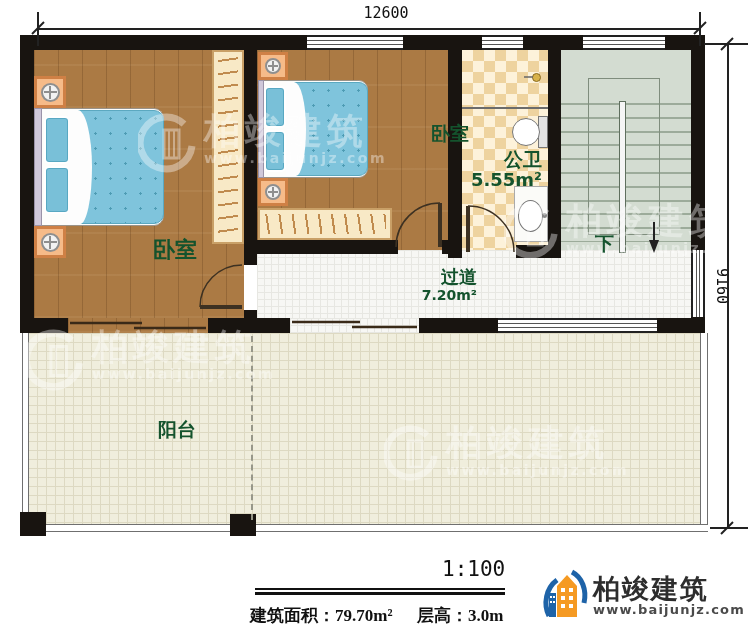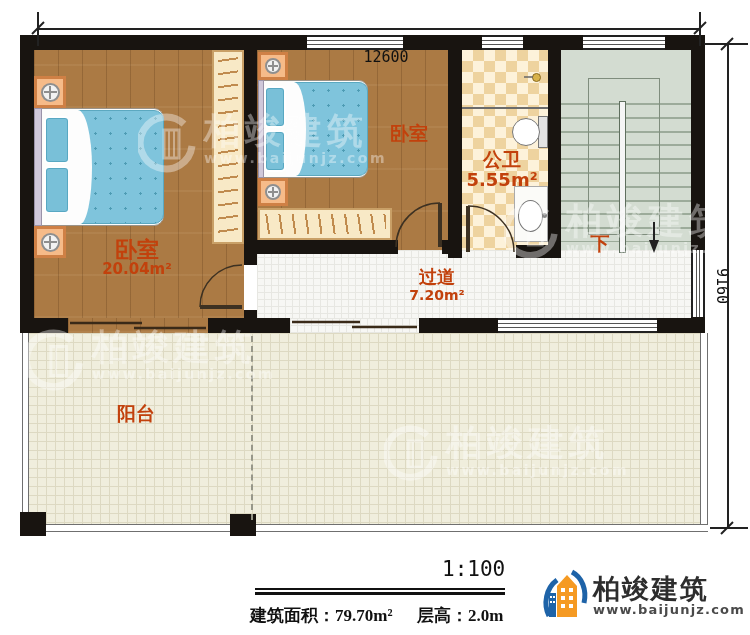--- a/index.html
+++ b/index.html
@@ -49,21 +49,21 @@
   
   .toilet-tank{position:absolute;background:#e3e3e3;border:1.5px solid #777;box-sizing:border-box;}
   .toilet-bowl{position:absolute;background:#fff;border:1.5px solid #777;border-radius:50%;box-sizing:border-box;}
   .counter{position:absolute;background:#fbfbf8;border:1.5px solid #aaa;box-sizing:border-box;}
   .basin{position:absolute;background:#fff;border:1.5px solid #777;border-radius:50%;box-sizing:border-box;}
   
   .stair-outline{position:absolute;border:1.5px solid #7f8d7d;box-sizing:border-box;}
   .stair-steps{position:absolute;background:repeating-linear-gradient(180deg,#9cab9a 0 2px,transparent 2px 13.8px);}
   .stair-rail{position:absolute;background:#f5f5f5;border:1.5px solid #5f6f5e;box-sizing:border-box;}
   
-  .rlabel{position:absolute;text-align:center;color:#c2410c;}
+  .rlabel{position:absolute;text-align:right;color:#14532d;}
   .rname{font-weight:bold;line-height:1.05;}
   .rarea{font-weight:bold;line-height:1.15;}
   .dim{position:absolute;font-family:"DejaVu Sans Mono",monospace;font-size:15px;color:#111;text-align:center;}
   .dimline{position:absolute;background:#222;}
   
   .wm{position:absolute;display:flex;align-items:flex-start;opacity:.38;pointer-events:none;color:#fff;}
   .wm-cn{font-size:36px;font-weight:bold;letter-spacing:5px;line-height:1.05;white-space:nowrap;}
   .wm-url{font-size:14px;font-weight:bold;letter-spacing:2.5px;white-space:nowrap;}
   
   .title-cn{position:absolute;font-size:33px;font-weight:bold;letter-spacing:3px;color:#111;}
@@ -202,41 +202,40 @@
         <line x1="31" y1="18" x2="31" y2="46" stroke="#fff" stroke-width="2"></line>
       </svg>
     <div style="margin-left:6px;">
       <div class="wm-cn">柏竣建筑</div>
       <div class="wm-url">www.baijunjz.com</div>
     </div>
   </div>
 
   <div class="rlabel" style="left:77px;top:238px;width:120px;">
     <div class="rname" style="font-size:22px;">卧室</div>
-    <div class="rarea" style="font-size:15px;">20.04m²</div>
   </div>
   <div class="rlabel" style="left:349px;top:124px;width:120px;">
     <div class="rname" style="font-size:19px;">卧室</div>
   </div>
   <div class="rlabel" style="left:462px;top:150px;width:80px;">
     <div class="rname" style="font-size:19px;">公卫</div>
     <div class="rarea" style="font-size:18px;">5.55m²</div>
   </div>
   <div class="rlabel" style="left:397px;top:268px;width:80px;">
     <div class="rname" style="font-size:18px;">过道</div>
     <div class="rarea" style="font-size:14px;">7.20m²</div>
   </div>
   <div class="rlabel" style="left:586px;top:234px;width:28px;">
     <div class="rname" style="font-size:19px;">下</div>
   </div>
-  <div class="rlabel" style="left:76px;top:404px;width:120px;">
+  <div class="rlabel" style="left:76px;top:420px;width:120px;">
     <div class="rname" style="font-size:19px;">阳台</div>
   </div>
 
-  <div class="dim" style="left:346px;top:4px;width:80px;margin-top:44px;">12600</div>
+  <div class="dim" style="left:346px;top:4px;width:80px;">12600</div>
   <div class="dimline" style="left:38px;top:28px;width:662px;height:1.5px;"></div>
   <div class="dimline" style="left:37px;top:12px;width:1.5px;height:34px;"></div>
   <div class="dimline" style="left:699px;top:12px;width:1.5px;height:34px;"></div>
   <div class="dim" style="left:702px;top:266px;width:40px;height:40px;display:flex;align-items:center;justify-content:center;transform:rotate(90deg);">
     <span>9160</span>
   </div>
   <div class="dimline" style="left:727px;top:44px;width:1.5px;height:484px;"></div>
   <div class="dimline" style="left:704px;top:43px;width:44px;height:1.5px;"></div>
   <div class="dimline" style="left:710px;top:527px;width:38px;height:1.5px;"></div>
 
@@ -271,21 +270,21 @@
     </g>
     <line x1="524" y1="77" x2="533" y2="77" stroke="#666" stroke-width="1.5"></line>
   </svg>
 
   <div class="title-scale" style="left:442px;top:557px;">1:100</div>
   <div class="abs" style="left:255px;top:588px;width:250px;height:2px;background:#111;"></div>
   <div class="abs" style="left:255px;top:592px;width:250px;height:3px;background:#111;"></div>
   <div class="info-line" style="left:250px;top:604px;">
     <span>建筑面积：</span><span>79.70m²</span>
     <span style="display:inline-block;width:16px;"></span>
-    <span>层高：</span><span>2.0m</span>
+    <span>层高：</span><span>3.0m</span>
   </div>
 
   <svg class="abs" style="left:541px;top:566px;" width="48" height="56" viewBox="0 0 48 56">
     <path d="M8 50 C2 38 5 22 16 14" stroke="#1e63a8" stroke-width="5" fill="none"></path>
     <path d="M31 6 C41 11 46 24 43 37" stroke="#1e63a8" stroke-width="5" fill="none"></path>
     <rect x="8" y="27" width="7" height="24" fill="#1e63a8"></rect>
     <polygon points="16,51 16,20 26,9 36,20 36,51" fill="#f59a23"></polygon>
     <rect x="20" y="22" width="4" height="4" fill="#fff"></rect>
       <rect x="28" y="22" width="4" height="4" fill="#fff"></rect>
     <rect x="20" y="30" width="4" height="4" fill="#fff"></rect>

